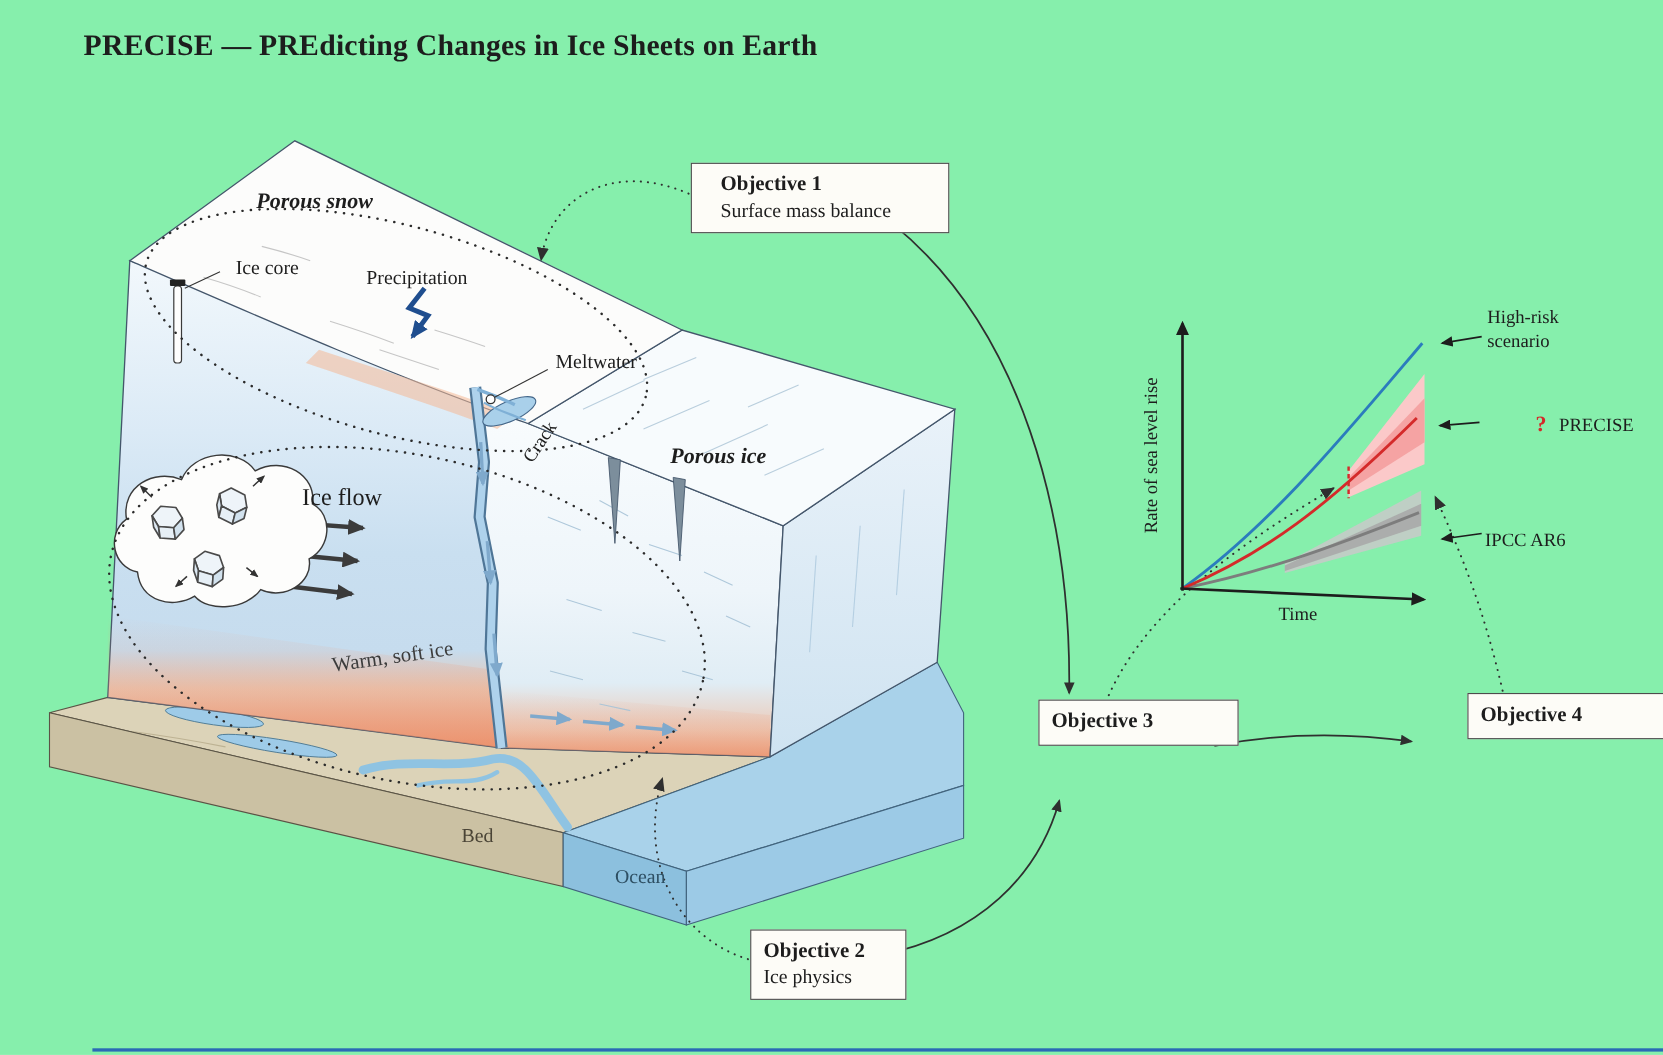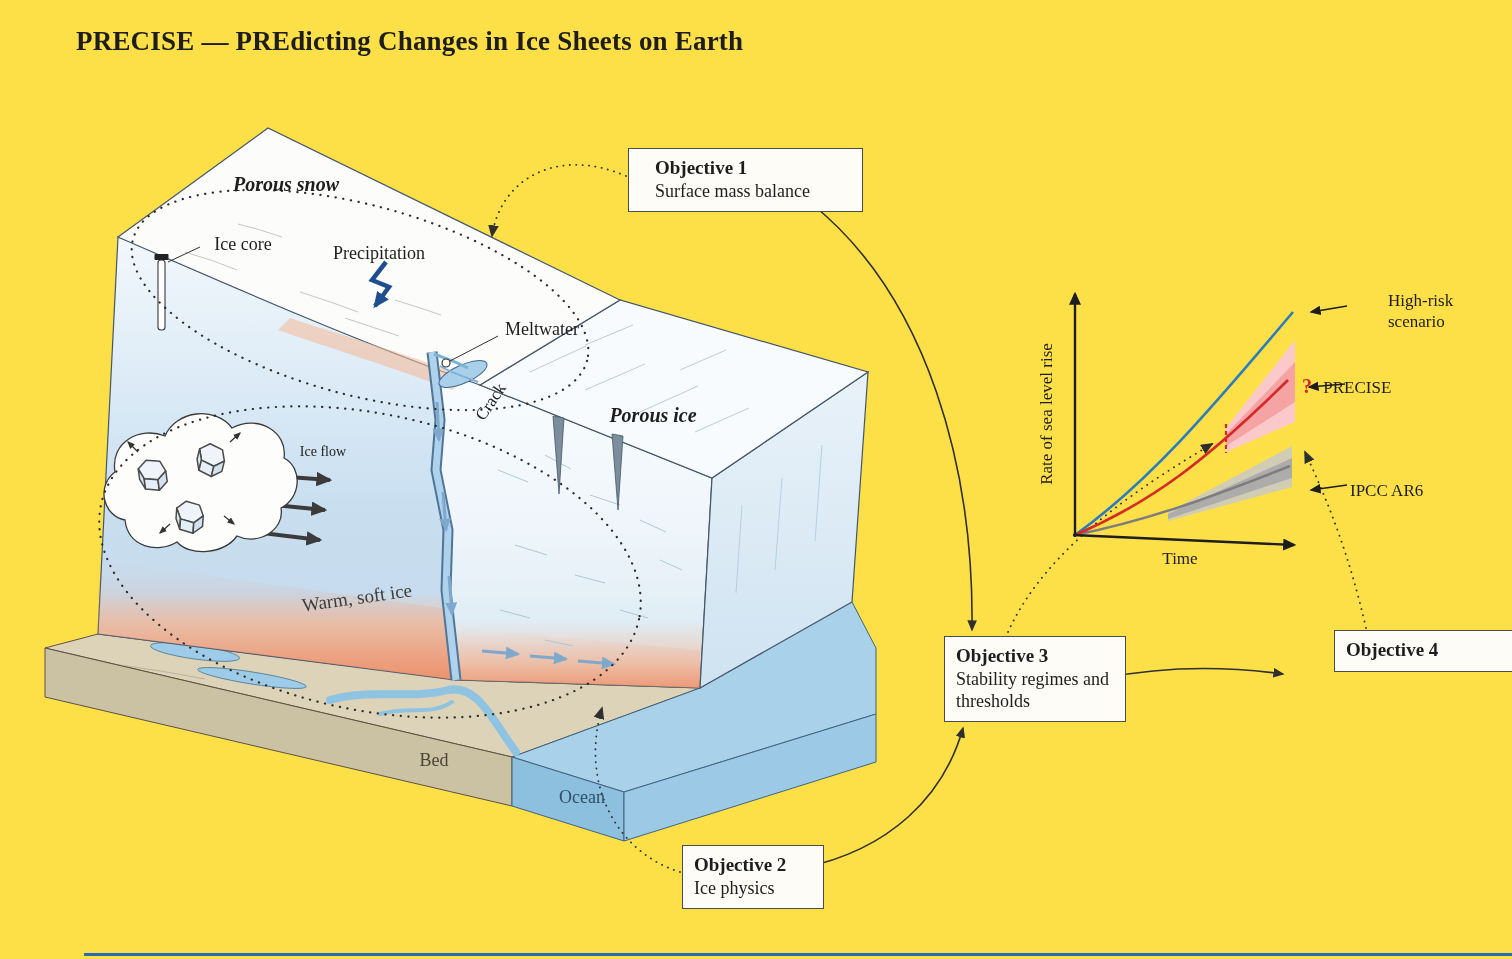--- a/index.html
+++ b/index.html
@@ -1,16 +1,16 @@
 <!DOCTYPE html>
 <html><head>
 <meta charset="utf-8">
 <style>
   html,body{margin:0;padding:0;background:#f8f4ec;}
-  .canvas{position:relative;width:1512px;height:959px;background:#fde047;overflow:hidden;
+  .canvas{position:relative;width:1512px;height:959px;background:#86efac;overflow:hidden;
           font-family:"Liberation Serif","DejaVu Serif",serif;color:#1d1d1d;}
   .art{position:absolute;left:0;top:0;z-index:1;}
   .title{position:absolute;left:76px;top:26px;font-size:27px;font-weight:bold;z-index:3;letter-spacing:.2px;}
   .lbl{position:absolute;z-index:2;font-size:18px;white-space:nowrap;transform:translate(-50%,-50%);}
   .lbl.b{font-weight:bold;font-size:20px;font-style:italic;}
   .obox{position:absolute;z-index:3;background:#fdfcf7;border:1.6px solid #4c4c4c;
         padding:7px 11px 9px 11px;line-height:1.24;}
   .obox .t{font-weight:bold;font-size:19px;}
   .obox .s{font-size:18px;}
   .legend{position:absolute;z-index:2;font-size:17px;line-height:1.25;}
@@ -235,44 +235,43 @@
       </g>
     </g>
   </svg>
 
   <div class="lbl b" style="left:286px;top:184px;">Porous snow</div>
   <div class="lbl" style="left:243px;top:244px;">Ice core</div>
   <div class="lbl" style="left:379px;top:253px;">Precipitation</div>
   <div class="lbl" style="left:542px;top:329px;">Meltwater</div>
   <div class="lbl" style="left:491px;top:402px;transform:translate(-50%,-50%) rotate(-56deg);font-size:17px;">Crack</div>
   <div class="lbl b" style="left:625px;top:415px;margin-left:28px;">Porous ice</div>
-  <div class="lbl" style="left:311px;top:452px;font-size:14px;margin-left:12px;">Ice flow</div>
+  <div class="lbl" style="left:311px;top:452px;font-size:22px;">Ice flow</div>
   <div class="lbl" style="left:357px;top:598px;font-size:19px;color:#3c3c3c;transform:translate(-50%,-50%) rotate(-8deg);">Warm, soft ice</div>
   <div class="lbl" style="left:434px;top:760px;color:#4a4436;">Bed</div>
   <div class="lbl" style="left:582px;top:797px;color:#2e4f63;">Ocean</div>
 
   <div class="lbl" style="left:1047px;top:414px;font-size:17px;transform:translate(-50%,-50%) rotate(-90deg);">Rate of sea level rise</div>
   <div class="lbl" style="left:1180px;top:559px;font-size:17px;">Time</div>
-  <div class="legend" style="left:1352px;top:290px;width:100px;margin-left:36px;">High-risk scenario</div>
-  <div class="legend" style="left:1302px;top:374px;">
+  <div class="legend" style="left:1352px;top:278px;width:100px;">High-risk scenario</div>
+  <div class="legend" style="left:1396px;top:374px;">
     <span class="qmark">?</span>
     <span style="margin-left:7px;">PRECISE</span>
   </div>
   <div class="legend" style="left:1350px;top:480px;">IPCC AR6</div>
 
   <div class="obox" style="left:628px;top:148px;width:196px;padding-left:26px;">
     <div class="t">Objective 1</div>
     <div class="s">Surface mass balance</div>
   </div>
   <div class="obox" style="left:682px;top:845px;width:118px;">
     <div class="t">Objective 2</div>
     <div class="s">Ice physics</div>
   </div>
   <div class="obox" style="left:944px;top:636px;width:158px;">
     <div class="t">Objective 3</div>
-    <div class="s">Stability regimes and thresholds</div>
   </div>
   <div class="obox" style="left:1334px;top:630px;width:158px;">
     <div class="t">Objective 4</div>
   </div>
 
   <div class="bottom-rule"></div>
 </div>
 
 </body></html>

